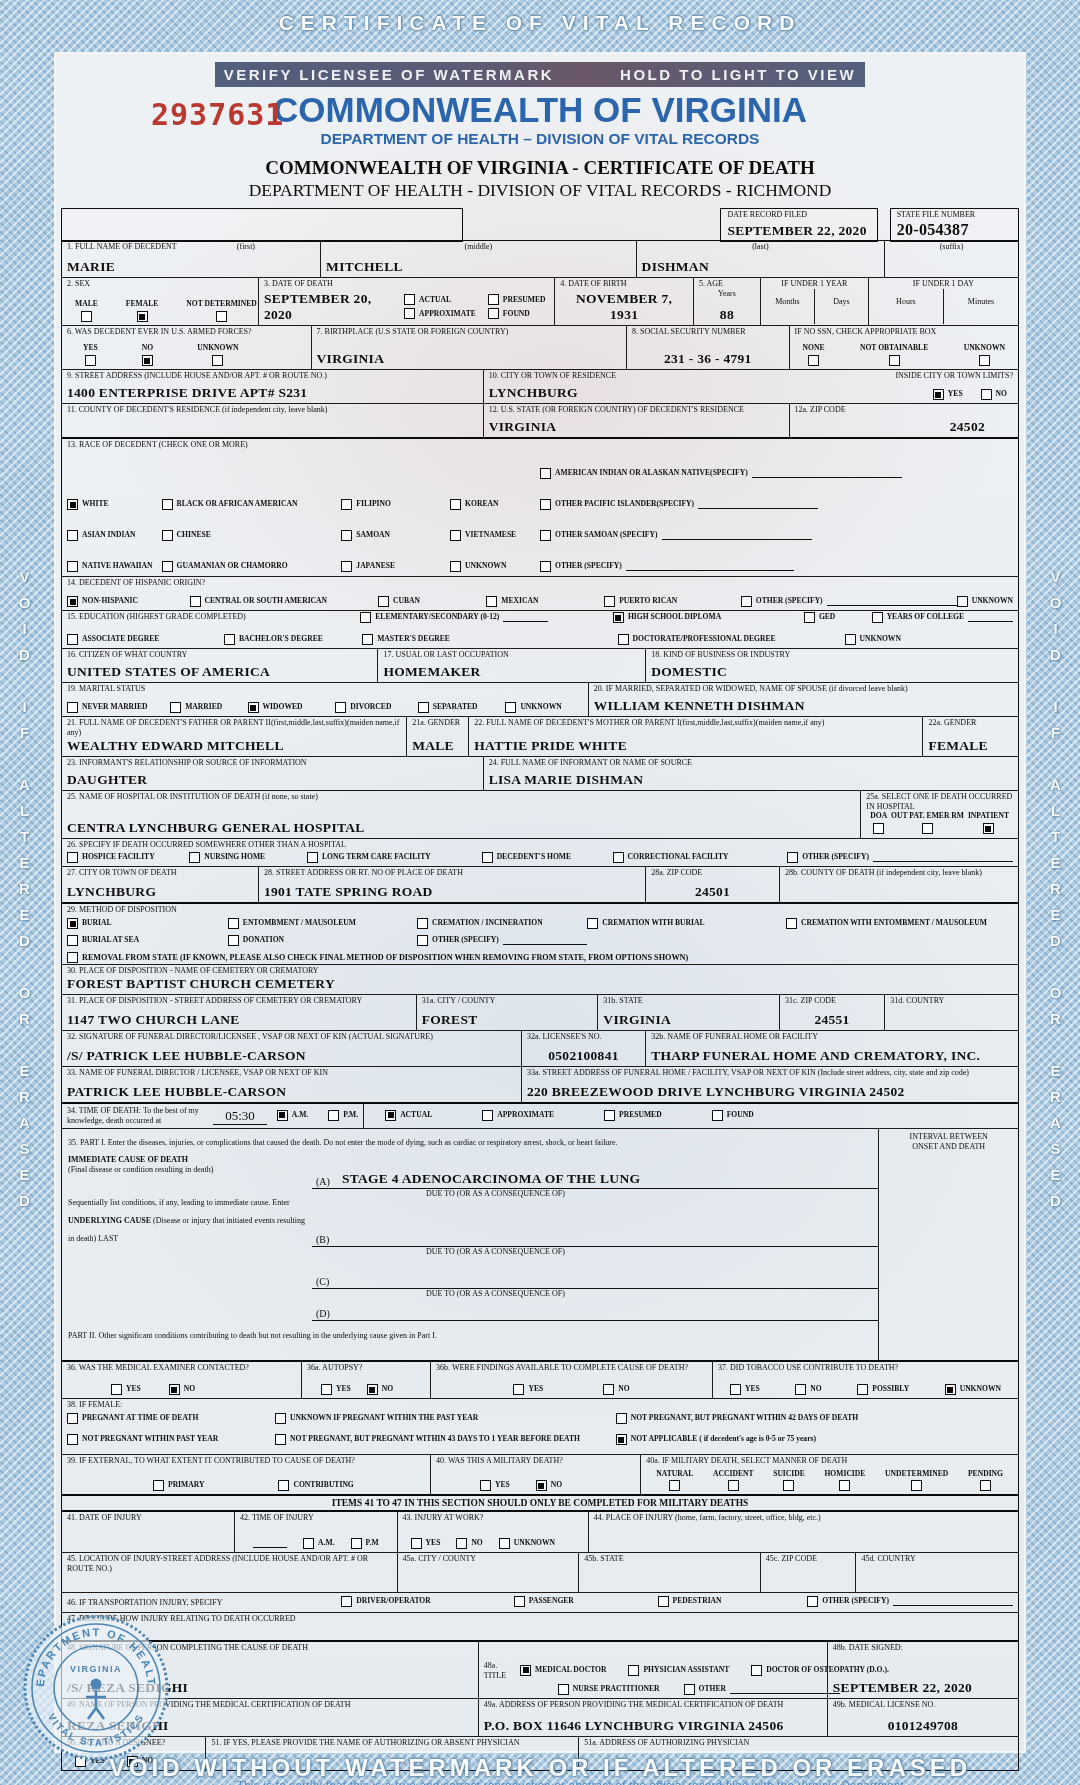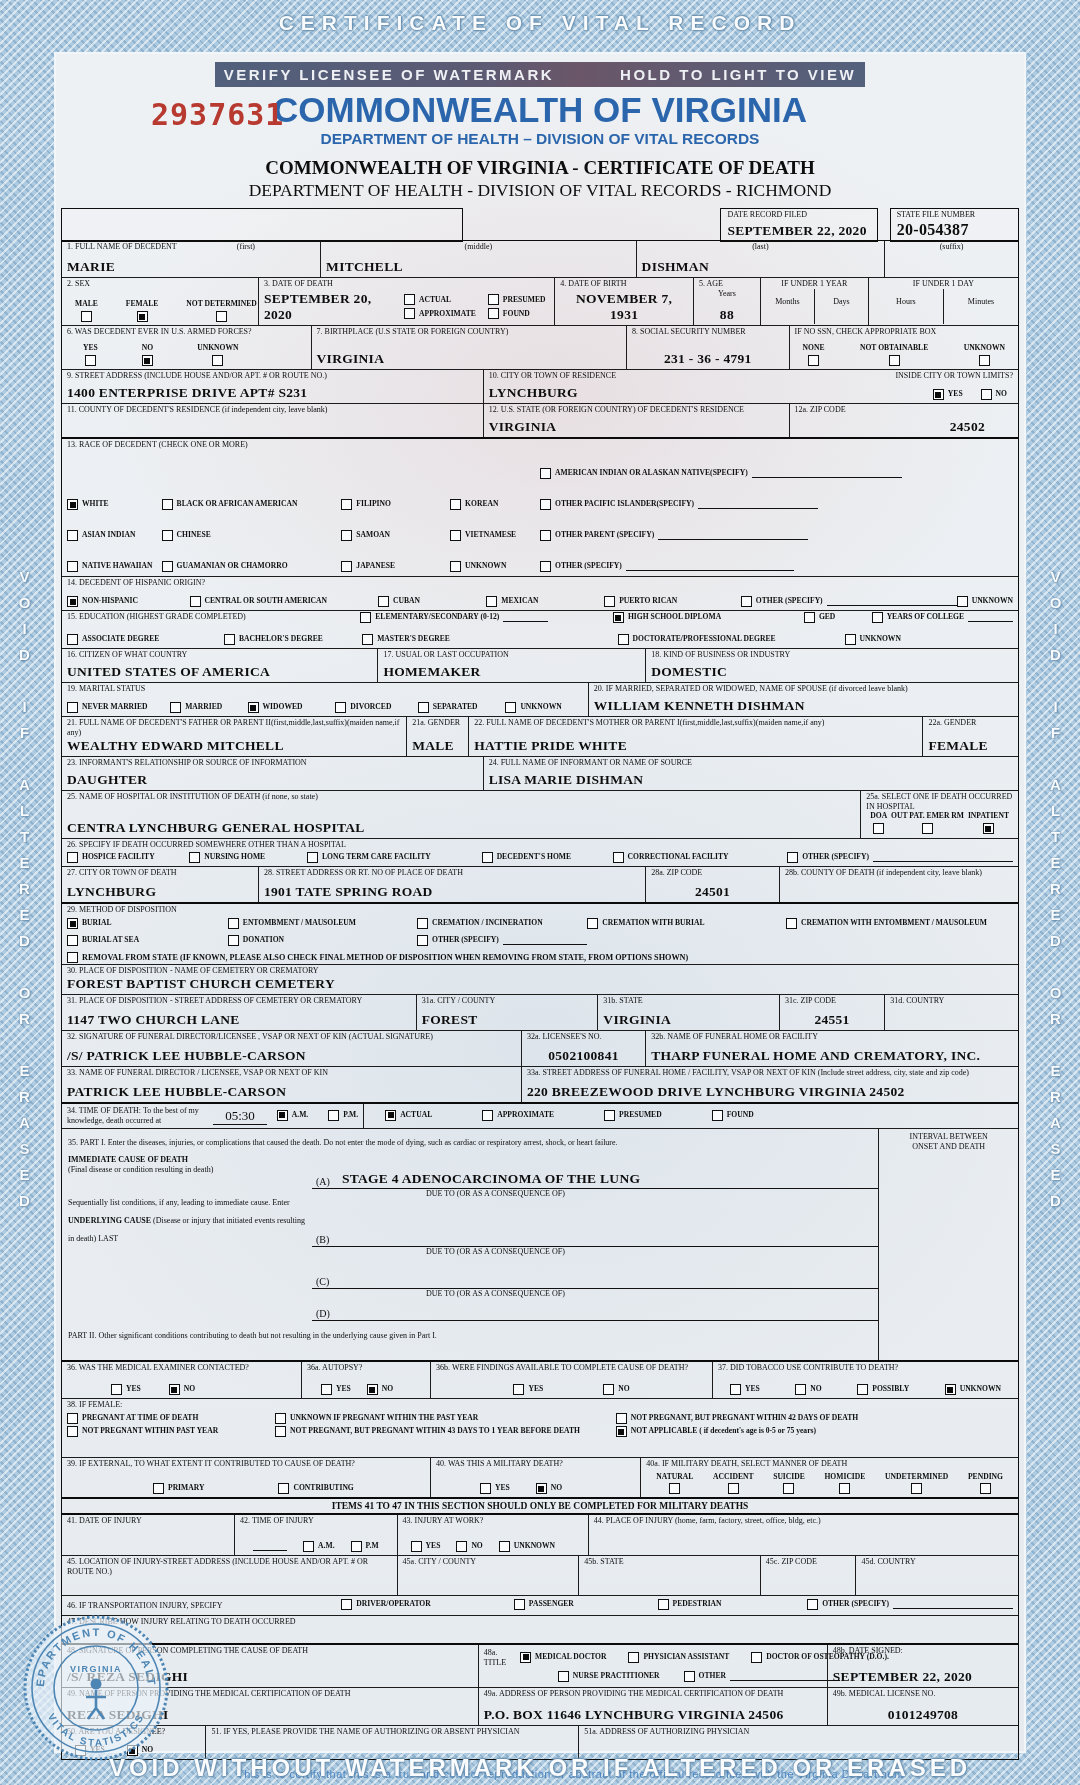--- a/index.html
+++ b/index.html
@@ -131,21 +131,21 @@
   .g-preg .opt:nth-child(1){width:22%}.g-preg .opt:nth-child(2){width:36%}.g-preg .opt:nth-child(3){flex:1}
   .g-ext{gap:74px;padding-left:86px}
   .g-mil{gap:26px;padding-left:44px}
   .g-manner{justify-content:space-between;padding:0 10px 2px}
   .milbanner{text-align:center;font:700 9.5px "Liberation Serif",serif;padding:2px 0;}
   .g-injtime{gap:16px;justify-content:center}
   .g-injwork{gap:16px;padding-left:8px}
   .trans-label{width:29%}
   .g-trans{flex:1;margin-top:0}
   .g-trans .opt:nth-child(1){width:30%}.g-trans .opt:nth-child(2){width:25%}.g-trans .opt:nth-child(3){width:26%}.g-trans .opt:nth-child(4){flex:1}
-  .t48row{display:flex;align-items:center;gap:14px;margin-top:2px}
+  .t48row{display:flex;align-items:center;gap:14px;margin-top:18px}
   .g-48a1{gap:22px;margin-top:0}
   .g-48a2{gap:24px;padding-left:74px;margin-top:3px;padding-bottom:2px}
   .g-50{gap:22px;padding-left:8px}
   
   .footer{position:relative;margin:6px 0 0 176px;padding-right:12px;z-index:1;}
   .cert-text{color:#4d86c2;font:400 11px/1.5 "Liberation Sans",sans-serif;letter-spacing:.5px;}
   .issue-row{margin-top:9px;}
   .di-label{color:#4d86c2;font:400 12px "Liberation Sans",sans-serif;letter-spacing:1.5px;margin-right:30px;}
   .di-value{font:700 14.5px "Liberation Serif",serif;color:#101010;}
   .sig{position:absolute;right:52px;top:18px;color:#4779b8;font-family:"DejaVu Serif",serif;font-style:italic;font-size:30px;
@@ -412,21 +412,21 @@
               <span class="opt">
                 <span class="cb"></span>
                 <span class="ol">SAMOAN</span>
               </span>
               <span class="opt">
                 <span class="cb"></span>
                 <span class="ol">VIETNAMESE</span>
               </span>
               <span class="opt">
                 <span class="cb"></span>
-                <span class="ol">OTHER PARENT (SPECIFY)</span>
+                <span class="ol">OTHER SAMOAN (SPECIFY)</span>
                 <span class="wline" style="width: 150px;"></span>
               </span>
             </div>
           <div class="opts top race-line" style="padding-bottom:3px">
               <span class="opt">
                 <span class="cb"></span>
                 <span class="ol">NATIVE HAWAIIAN</span>
               </span>
               <span class="opt">
                 <span class="cb"></span>
@@ -965,21 +965,21 @@
               </span>
               <span class="opt">
                 <span class="cb"></span>
                 <span class="ol">UNKNOWN IF PREGNANT WITHIN THE PAST YEAR</span>
               </span>
               <span class="opt">
                 <span class="cb"></span>
                 <span class="ol">NOT PREGNANT, BUT PREGNANT WITHIN 42 DAYS OF DEATH</span>
               </span>
             </div>
-          <div class="opts g-preg" style="margin-top:0;padding-bottom:19px">
+          <div class="opts g-preg" style="margin-top:8px;padding-bottom:8px">
               <span class="opt">
                 <span class="cb"></span>
                 <span class="ol">NOT PREGNANT WITHIN PAST YEAR</span>
               </span>
               <span class="opt">
                 <span class="cb"></span>
                 <span class="ol">NOT PREGNANT, BUT PREGNANT WITHIN 43 DAYS TO 1 YEAR BEFORE DEATH</span>
               </span>
               <span class="opt">
                 <span class="cb on"></span>

